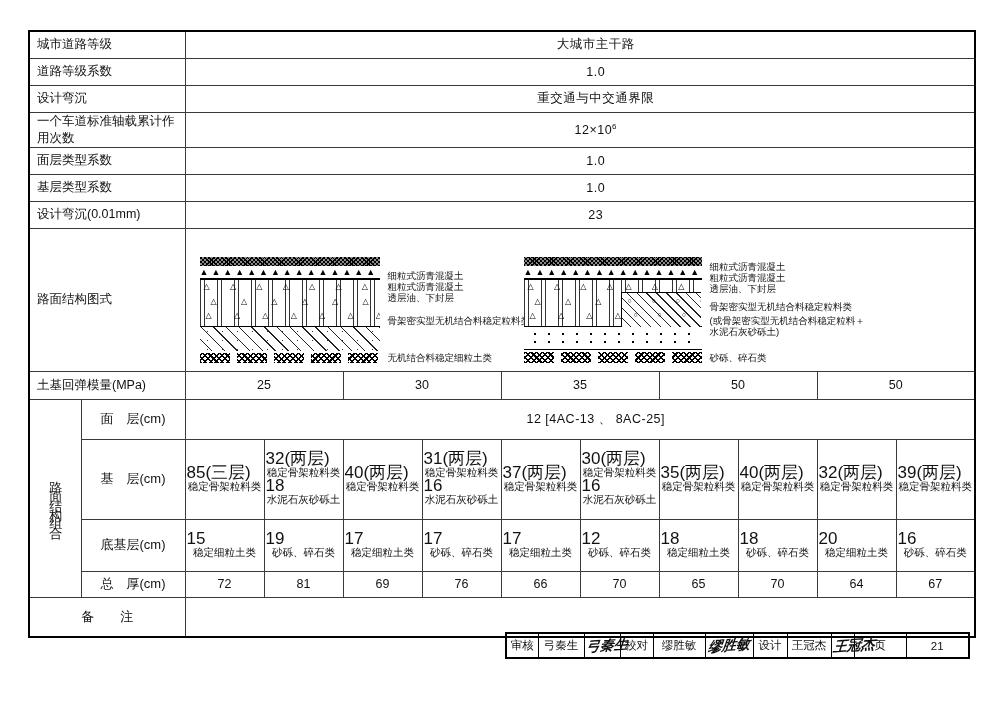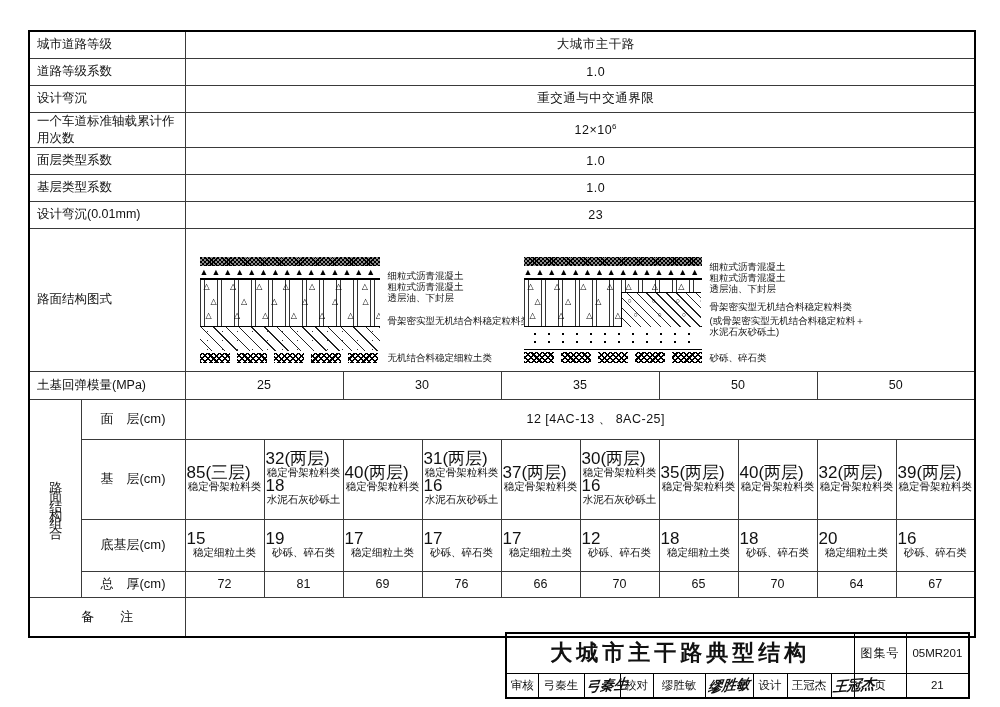--- a/index.html
+++ b/index.html
@@ -351,25 +351,20 @@
     <col style="width:33px">
       <col style="width:52px">
       <col style="width:48px">
     <col style="width:34px">
       <col style="width:44px">
       <col style="width:23px">
     <col style="width:52px">
       <col style="width:63px">
   </colgroup>
   <tbody>
-      <tr style="height:40px">
-    <td colspan="9" class="tb-title">大城市主干路典型结构</td>
-    <td class="tb-atlas">图集号</td>
-    <td class="tb-small">05MR201</td>
-  </tr>
   <tr style="height:25px">
     <td class="tb-small">审核</td>
     <td class="tb-small">弓秦生</td>
     <td><span class="sig">弓秦生</span></td>
     <td class="tb-small">校对</td>
     <td class="tb-small">缪胜敏</td>
     <td><span class="sig">缪胜敏</span></td>
     <td class="tb-small">设计</td>
     <td class="tb-small">王冠杰</td>
     <td><span class="sig">王冠杰</span></td>

